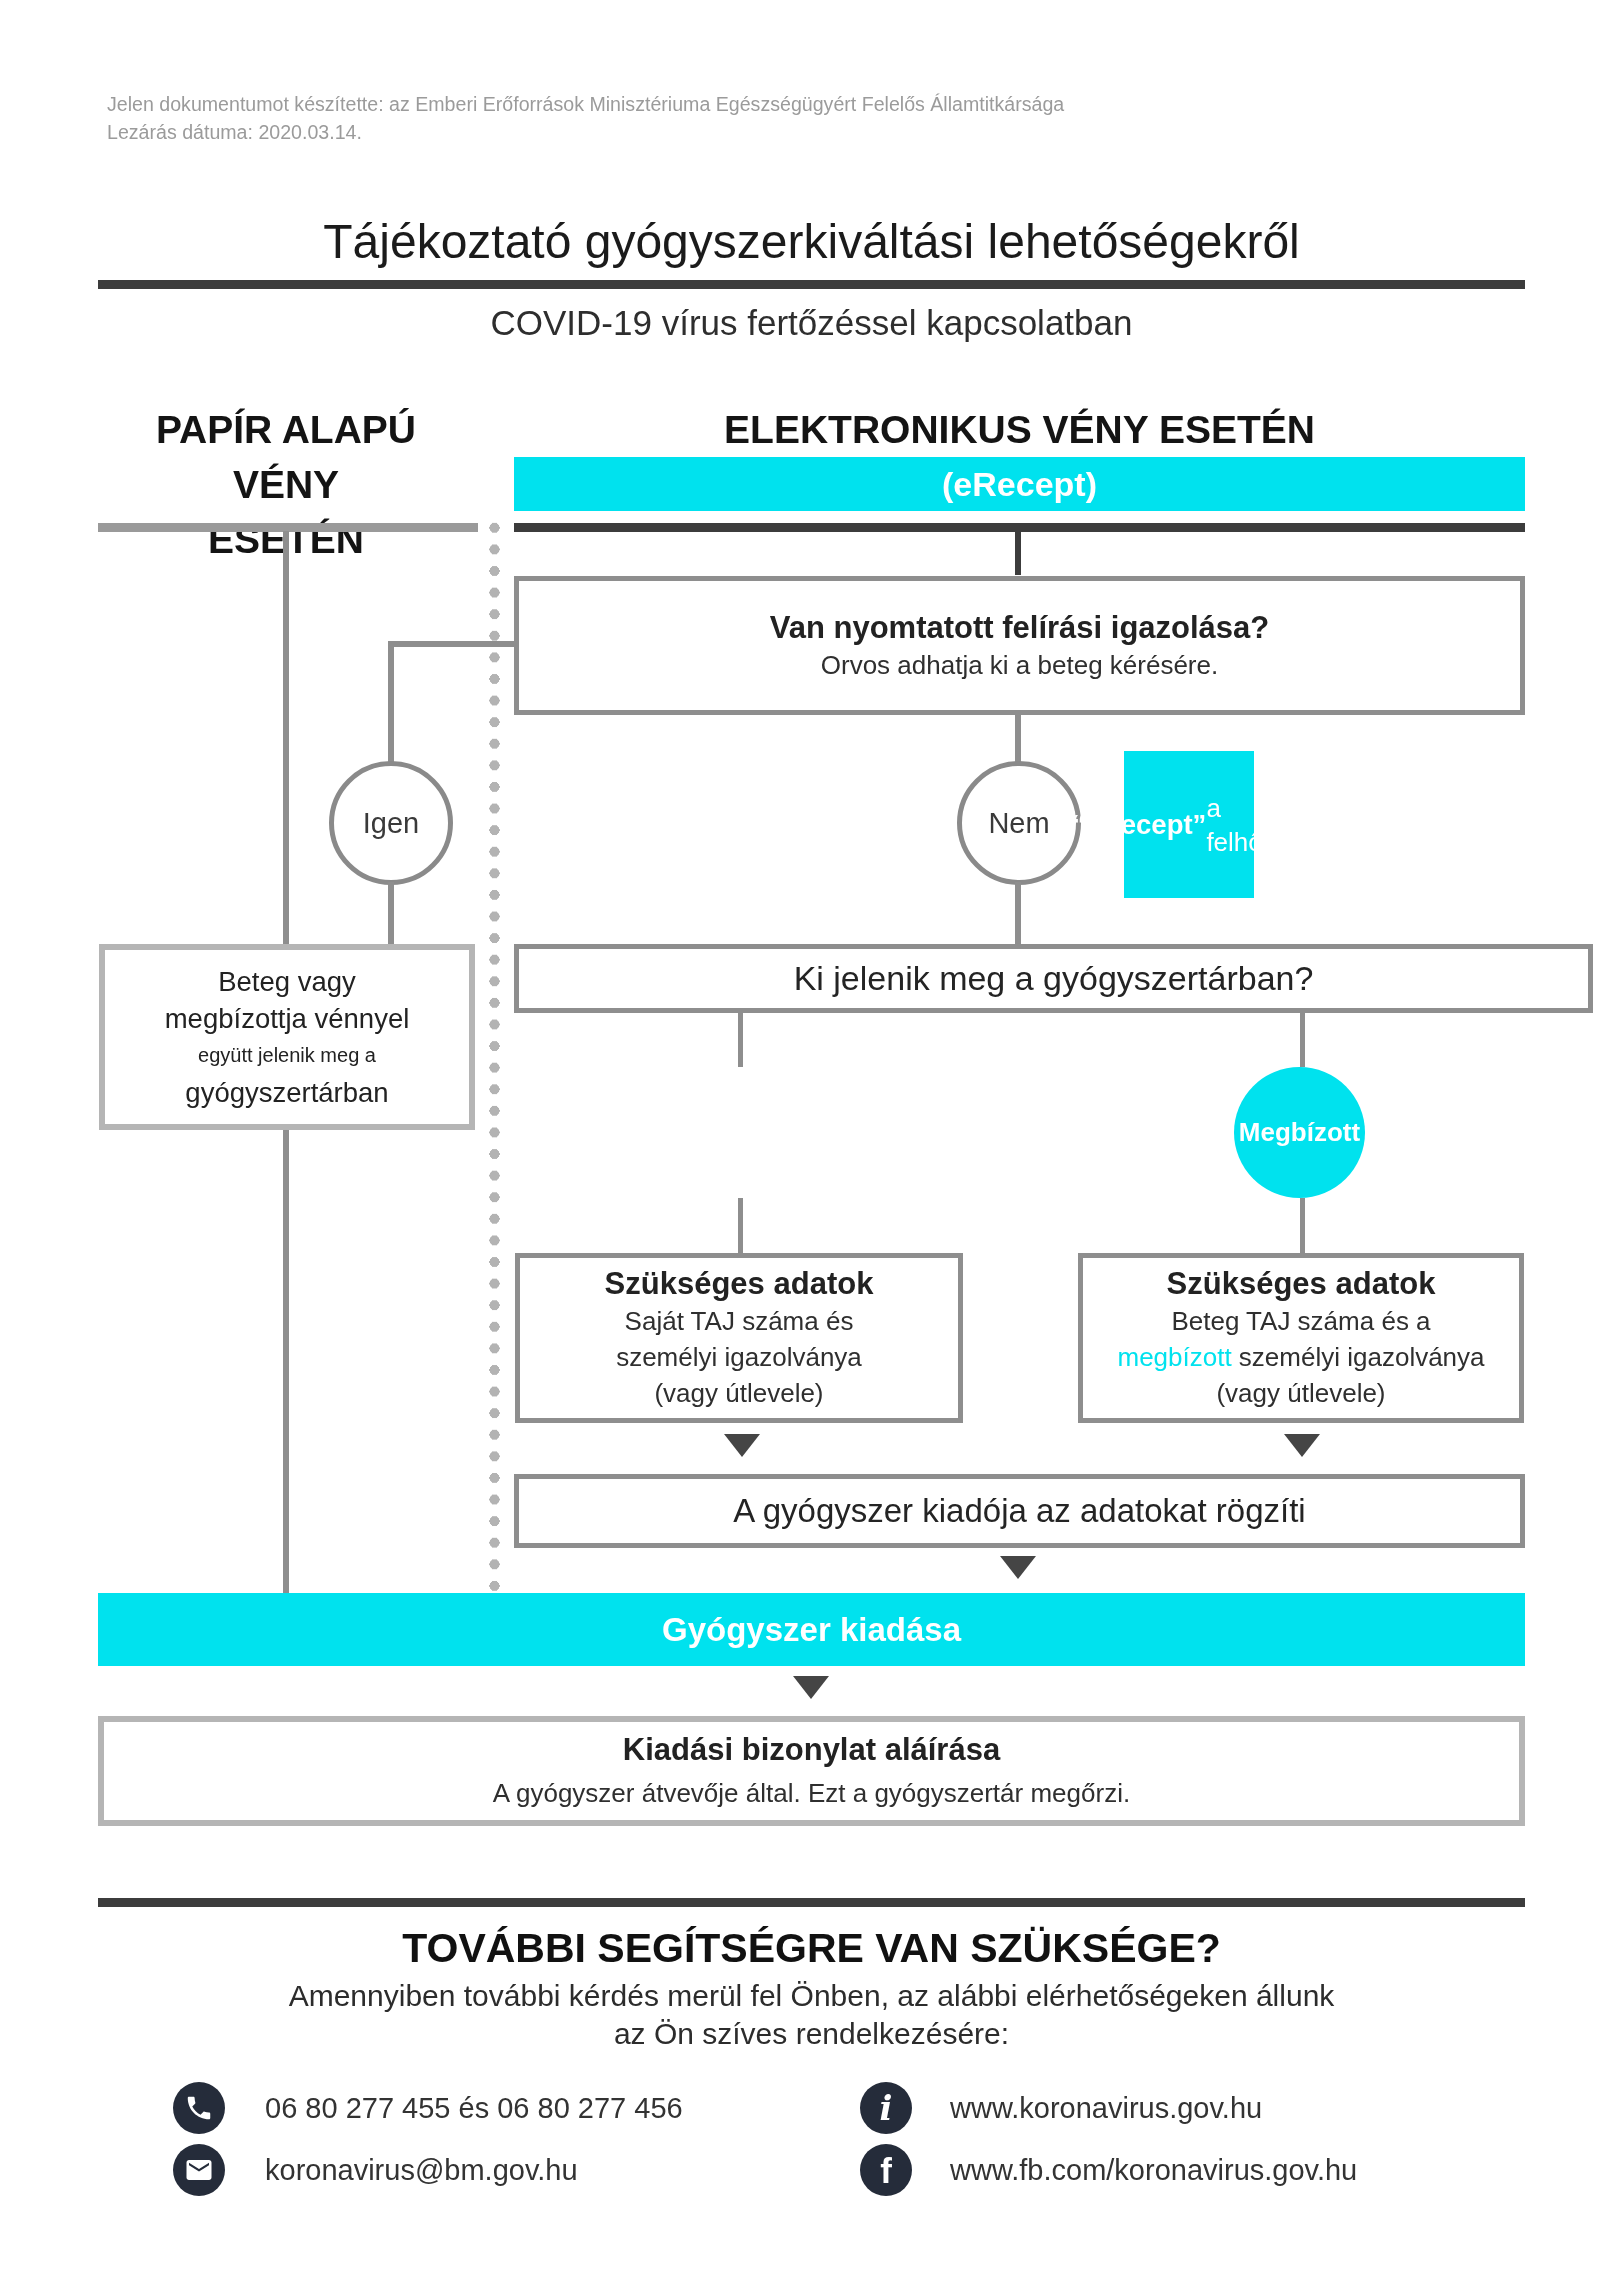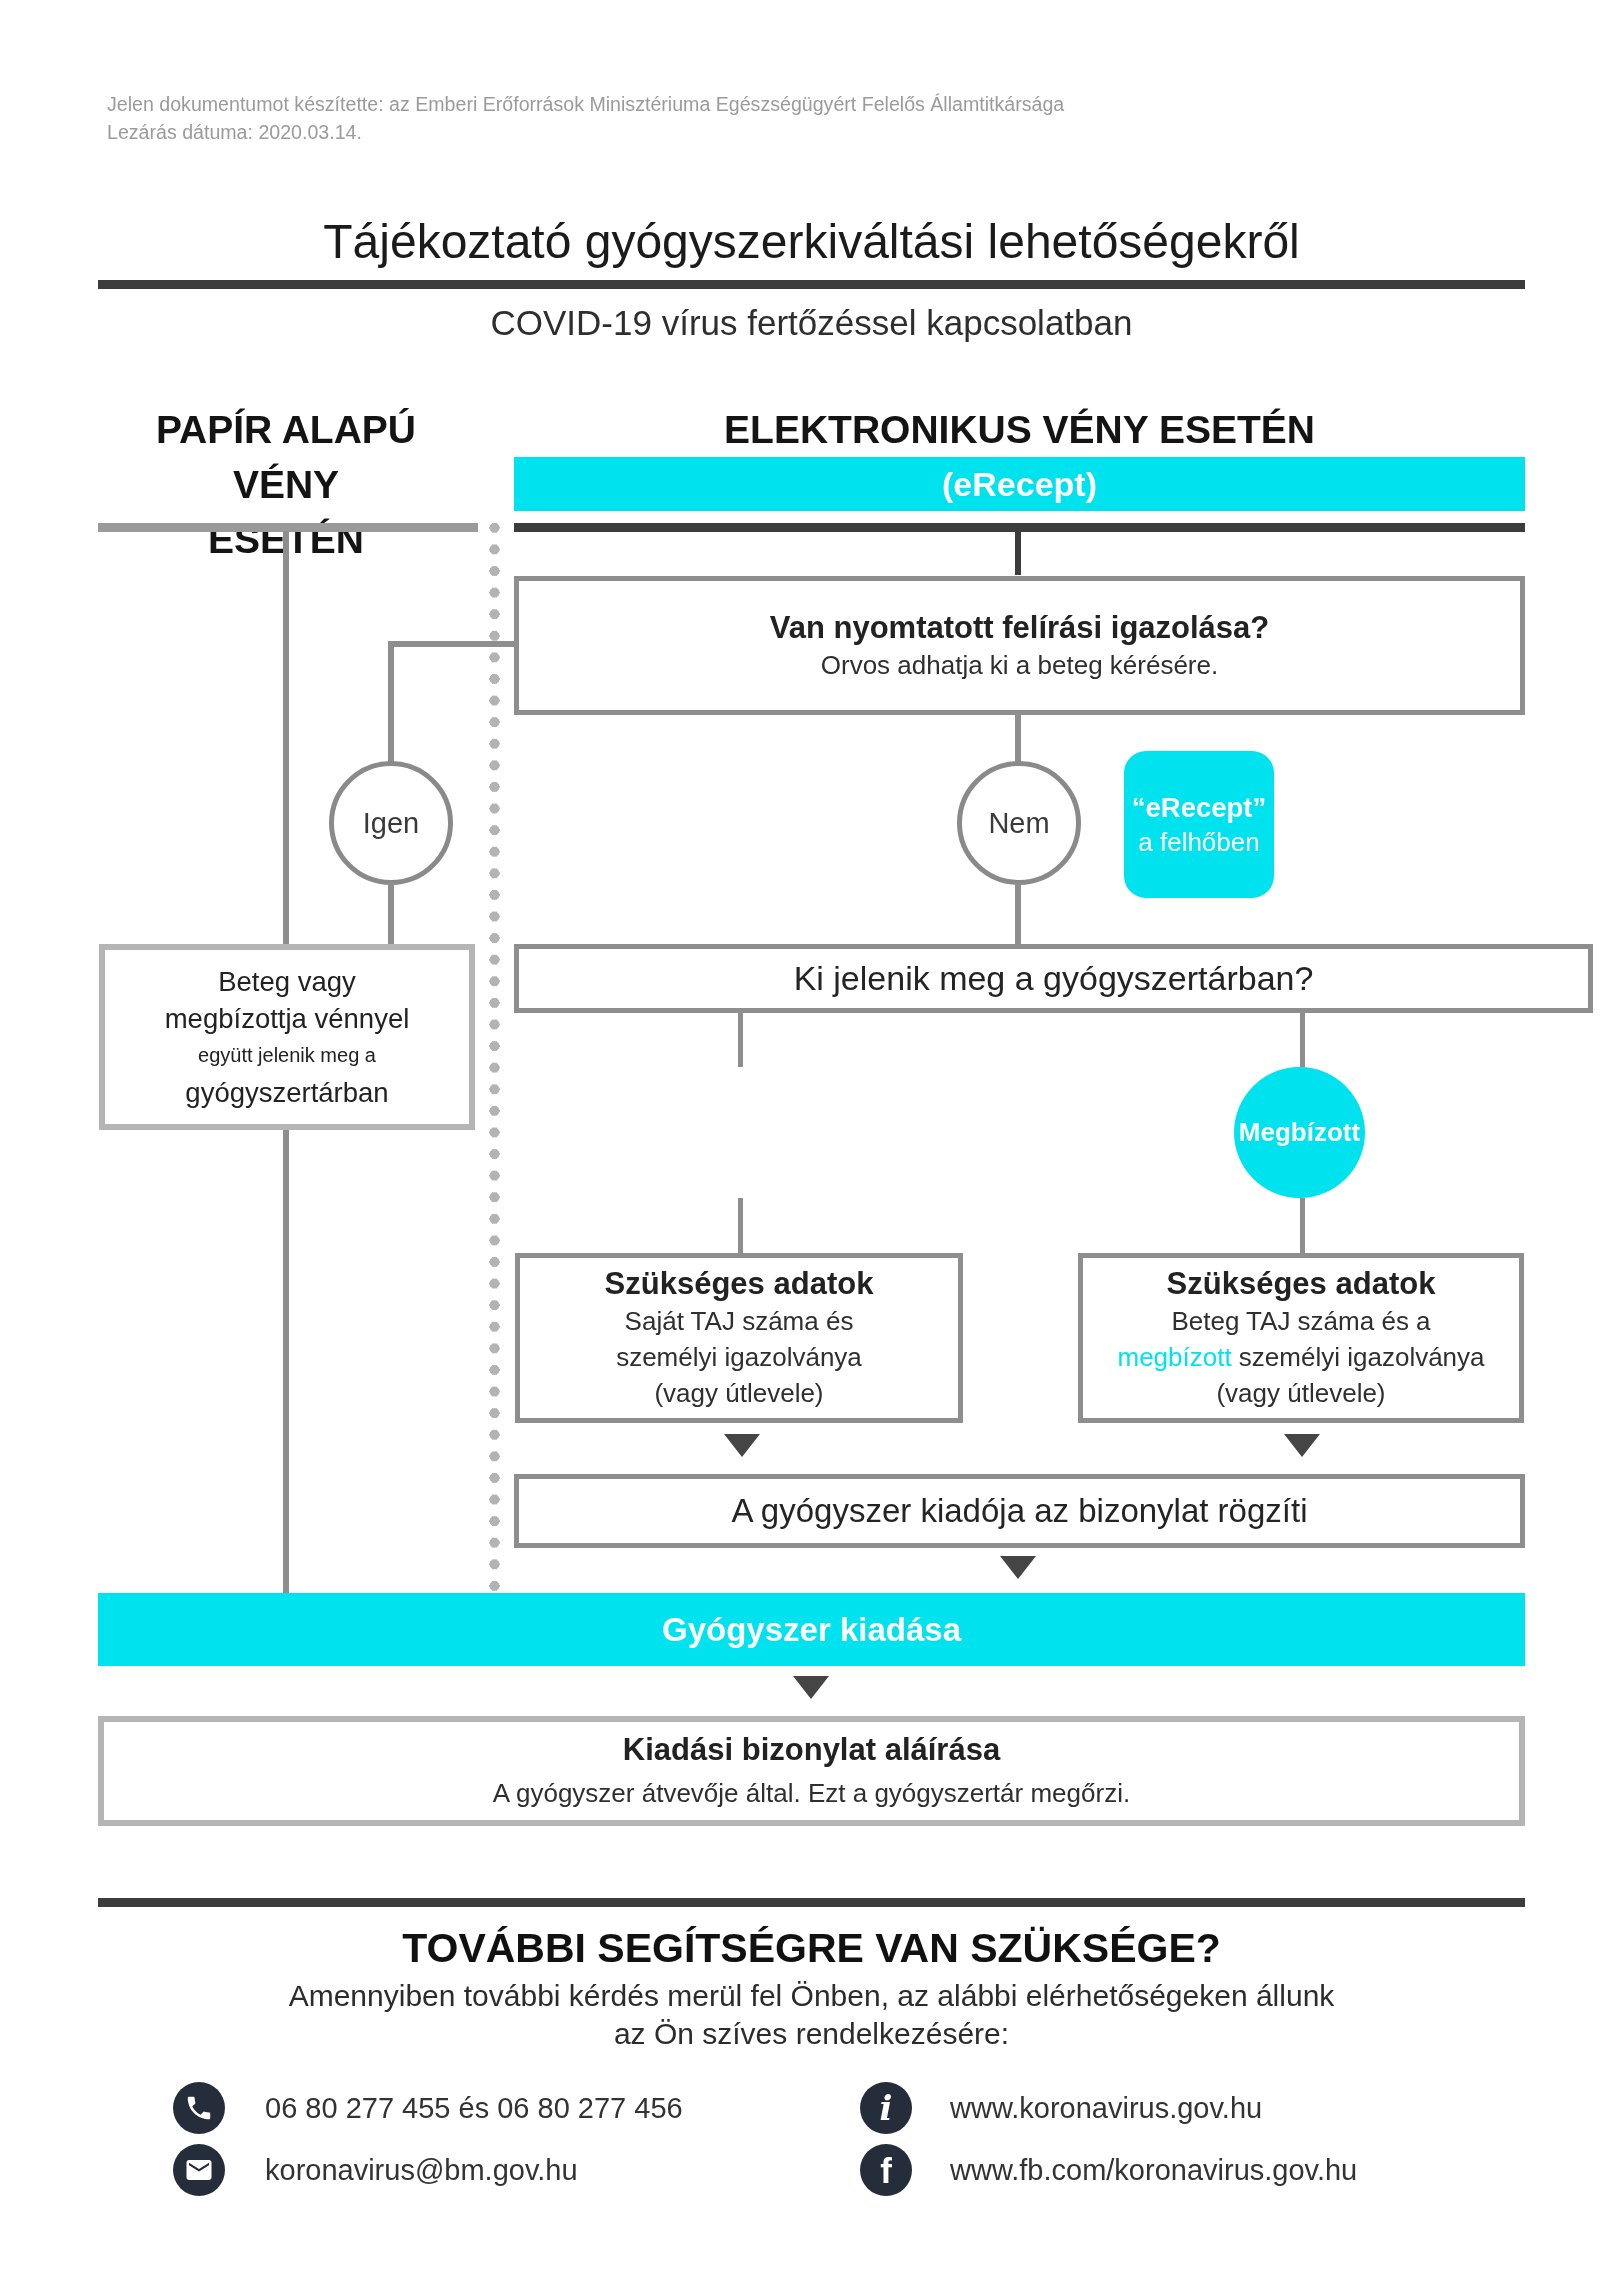--- a/index.html
+++ b/index.html
@@ -94,21 +94,21 @@
 
   <div class="hline" style="left:391px;top:641px;width:123px;height:5.9px;"></div>
   <div class="vline" style="left:388px;top:641px;width:5.9px;height:124px;"></div>
   <div class="circle" style="left:329px;top:761px;width:124px;height:124px;">Igen</div>
   <div class="vline" style="left:388px;top:882px;width:5.9px;height:62px;"></div>
 
   <div class="vline" style="left:1015px;top:712px;width:5.9px;height:52px;"></div>
   <div class="circle" style="left:957px;top:761px;width:124px;height:124px;">Nem</div>
   <div class="vline" style="left:1015px;top:882px;width:5.9px;height:62px;"></div>
 
-  <div class="cyan-banner" style="left:1124px;top:751px;width:150px;height:147px;flex-direction:column;border-radius:22px;">
+  <div class="cyan-banner" style="left:1124px;top:751px;width:130px;height:147px;">
     <div style="font-size:27.5px;font-weight:700;line-height:34px;">“eRecept”</div>
     <div style="font-size:26px;font-weight:400;line-height:34px;">a felhőben</div>
   </div>
 
   <div class="box box-light" style="left:99px;top:944px;width:376px;height:186px;">
     <div class="box-line" style="font-size:27.5px;line-height:37px;color:#222;">Beteg vagy</div>
     <div class="box-line" style="font-size:27.5px;line-height:37px;color:#222;">megbízottja vénnyel</div>
     <div class="box-line" style="font-size:20px;line-height:37px;color:#222;">együtt jelenik meg a</div>
     <div class="box-line" style="font-size:27.5px;line-height:37px;color:#222;">gyógyszertárban</div>
   </div>
@@ -138,21 +138,21 @@
     <div class="box-line">
       <span style="color:#00e2ee;">megbízott</span><span> személyi igazolványa</span>
     </div>
     <div class="box-line">(vagy útlevele)</div>
   </div>
 
   <div class="tri" style="left:724px;top:1434px;"></div>
   <div class="tri" style="left:1284px;top:1434px;"></div>
 
   <div class="box" style="left:514px;top:1474px;width:1011px;height:74px;">
-    <div class="q-text" style="font-size:33px;">A gyógyszer kiadója az bizonylat rögzíti</div>
+    <div class="q-text" style="font-size:33px;">A gyógyszer kiadója az adatokat rögzíti</div>
   </div>
 
   <div class="tri" style="left:1000px;top:1556px;"></div>
 
   <div class="cyan-banner" style="left:98px;top:1593px;width:1427px;height:73px;font-size:33px;">Gyógyszer kiadása</div>
 
   <div class="tri" style="left:793px;top:1676px;"></div>
 
   <div class="box box-light" style="left:98px;top:1716px;width:1427px;height:110px;">
     <div class="box-title">Kiadási bizonylat aláírása</div>

